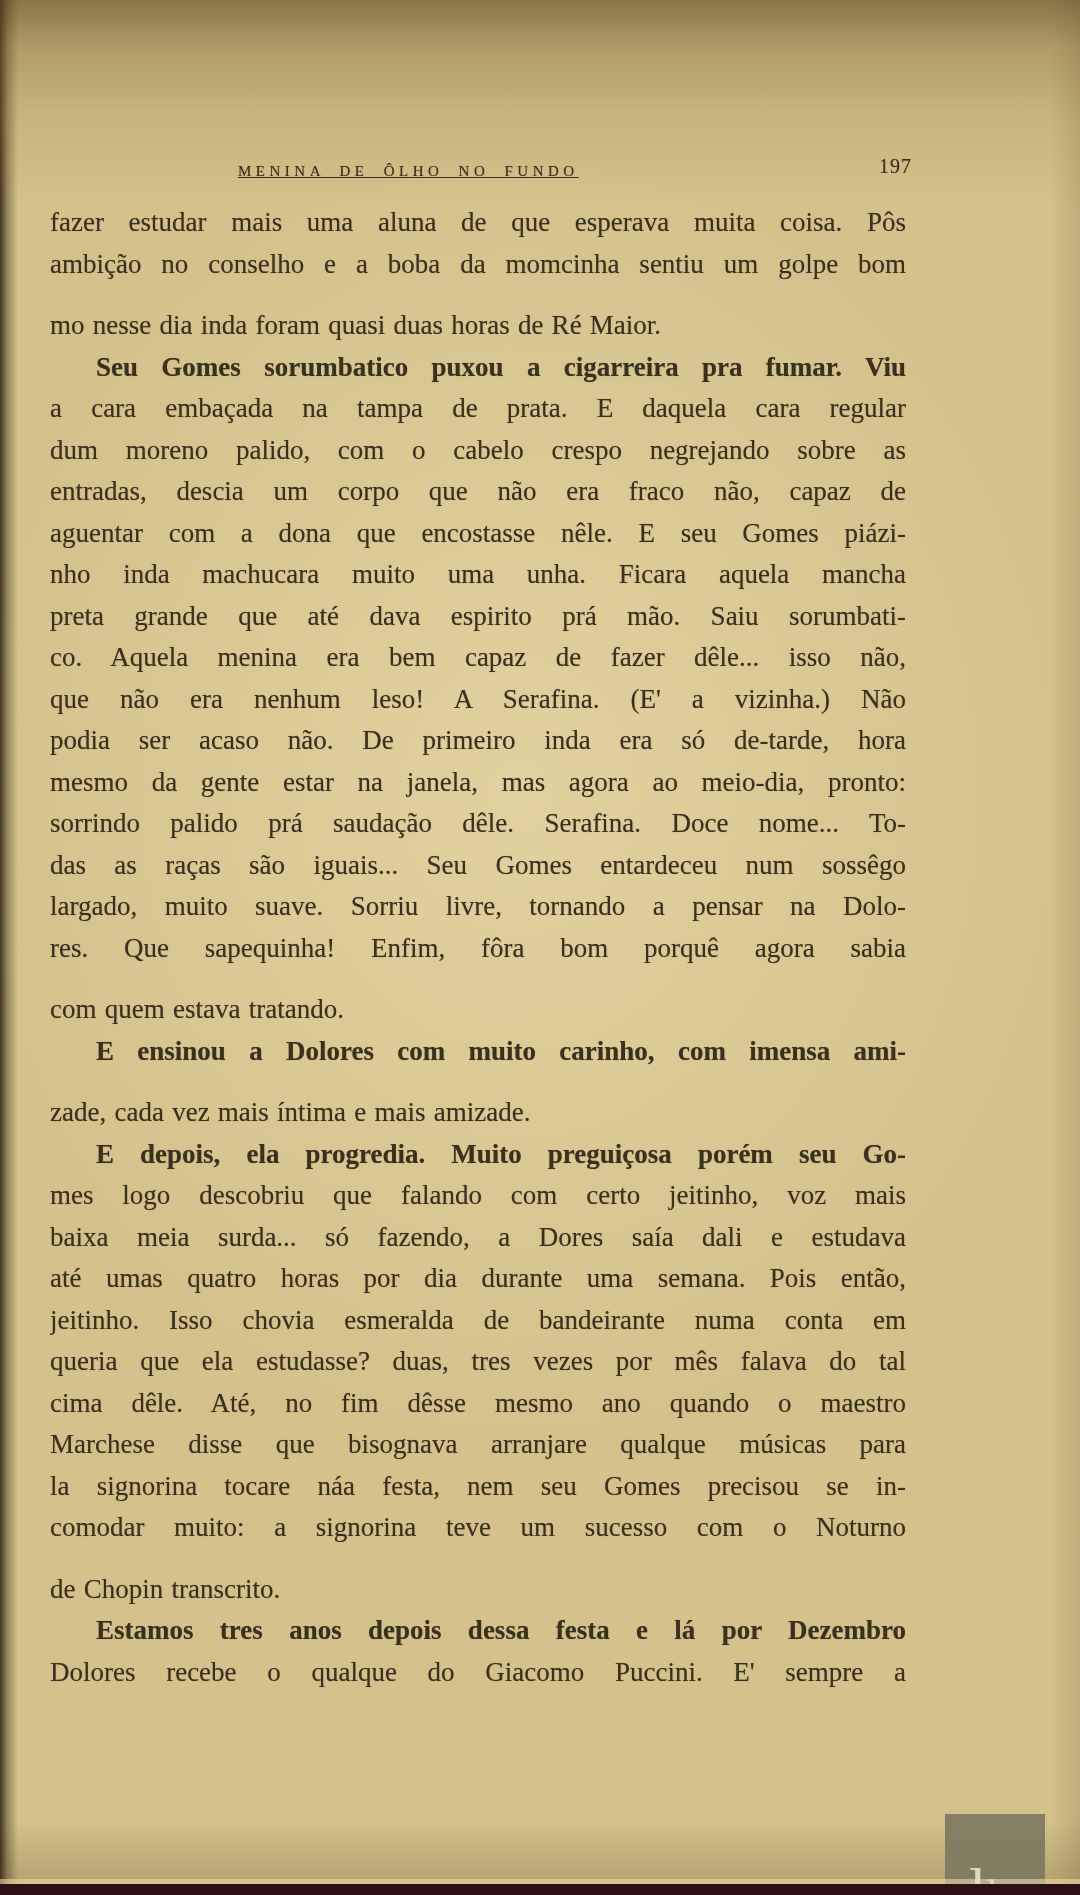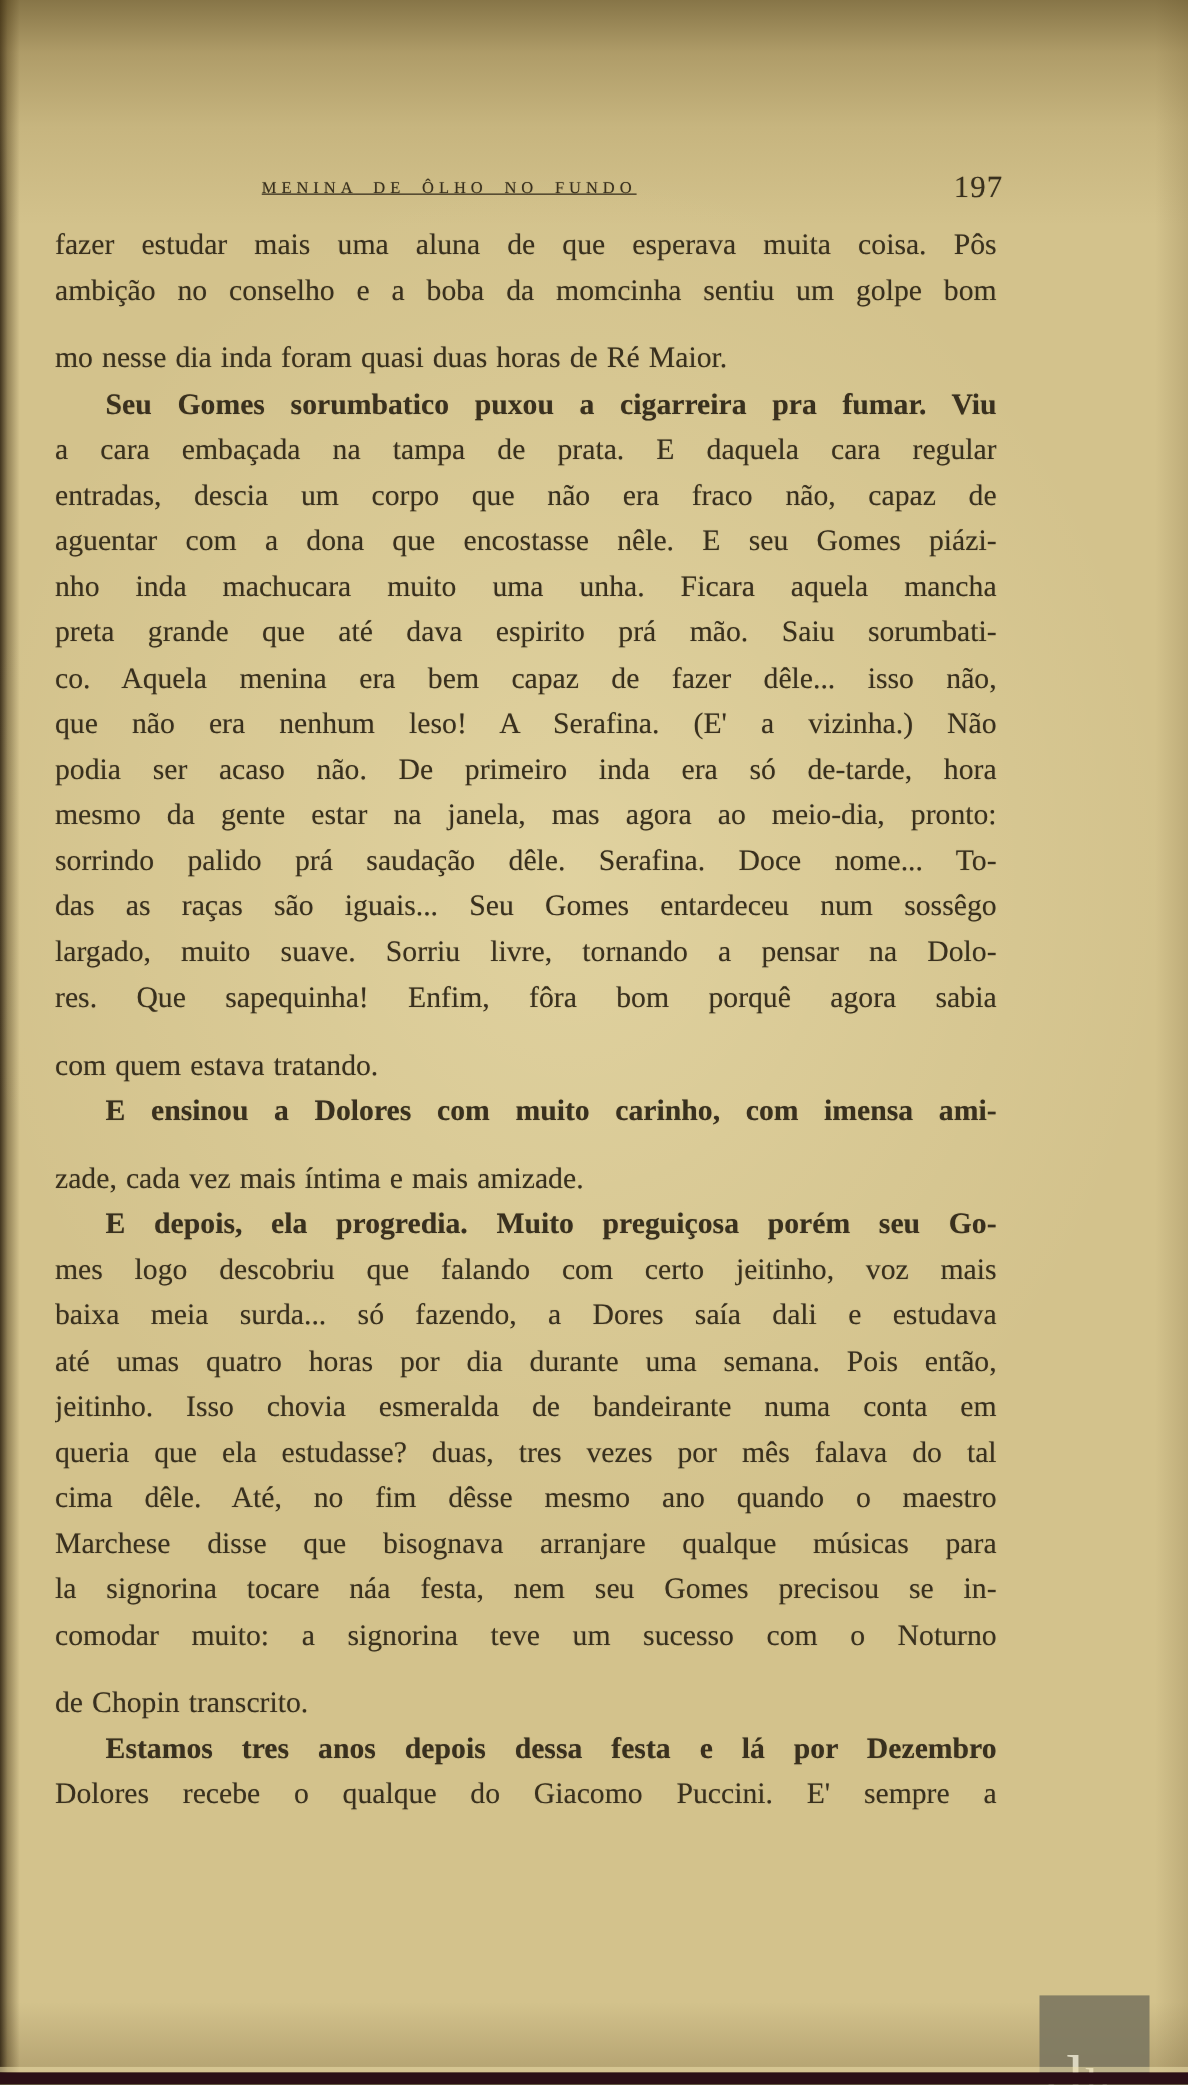--- a/index.html
+++ b/index.html
@@ -40,21 +40,21 @@
     color: var(--ink, #39301e);
   }
   .running-title {
     position: absolute; left: 176px; top: 8px;
     font-size: 15px; letter-spacing: 4.5px; word-spacing: 7px;
     text-shadow: 0 0 1px rgba(55,45,22,0.45);
     text-decoration: underline;
   }
   .page-number {
     position: absolute; right: 6px; top: 0;
-    font-size: 28px; letter-spacing: 1px;
+    font-size: 20px; letter-spacing: 1px;
     text-shadow: 0 0 1px rgba(55,45,22,0.45);
     text-align: center;
   }
 
   .text-block {
     position: absolute; left: 50px; top: 202px; width: 856px;
     font-size: 27px; line-height: 41.5px;
     color: var(--ink, #39301e);
     text-shadow: 0 0 1px rgba(55,45,22,0.40);
   }
@@ -91,20 +91,21 @@
     <div class="running-title">MENINA DE ÔLHO NO FUNDO</div>
     <div class="page-number">197</div>
   </div>
 
   <div class="text-block">
       <div class="line">fazer estudar mais uma aluna de que esperava muita coisa. Pôs</div>
       <div class="line">ambição no conselho e a boba da momcinha sentiu um golpe bom</div>
       <div class="line para-end">mo nesse dia inda foram quasi duas horas de Ré Maior.</div>
       <div class="line indent">Seu Gomes sorumbatico puxou a cigarreira pra fumar. Viu</div>
       <div class="line">a cara embaçada na tampa de prata. E daquela cara regular</div>
+      <div class="line">dum moreno palido, com o cabelo crespo negrejando sobre as</div>
       <div class="line">entradas, descia um corpo que não era fraco não, capaz de</div>
       <div class="line">aguentar com a dona que encostasse nêle. E seu Gomes piázi-</div>
       <div class="line">nho inda machucara muito uma unha. Ficara aquela mancha</div>
       <div class="line">preta grande que até dava espirito prá mão. Saiu sorumbati-</div>
       <div class="line">co. Aquela menina era bem capaz de fazer dêle... isso não,</div>
       <div class="line">que não era nenhum leso! A Serafina. (E' a vizinha.) Não</div>
       <div class="line">podia ser acaso não. De primeiro inda era só de-tarde, hora</div>
       <div class="line">mesmo da gente estar na janela, mas agora ao meio-dia, pronto:</div>
       <div class="line">sorrindo palido prá saudação dêle. Serafina. Doce nome... To-</div>
       <div class="line">das as raças são iguais... Seu Gomes entardeceu num sossêgo</div>

